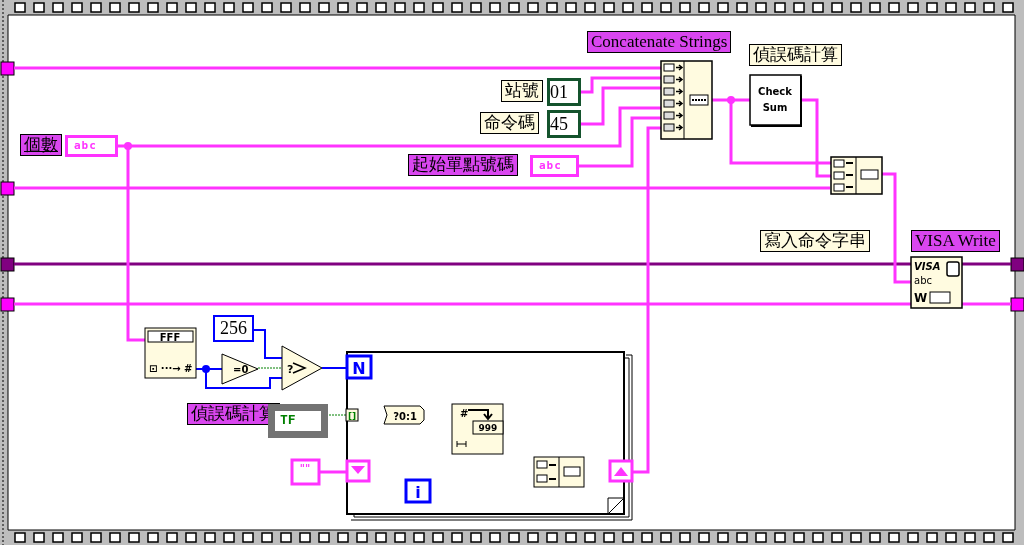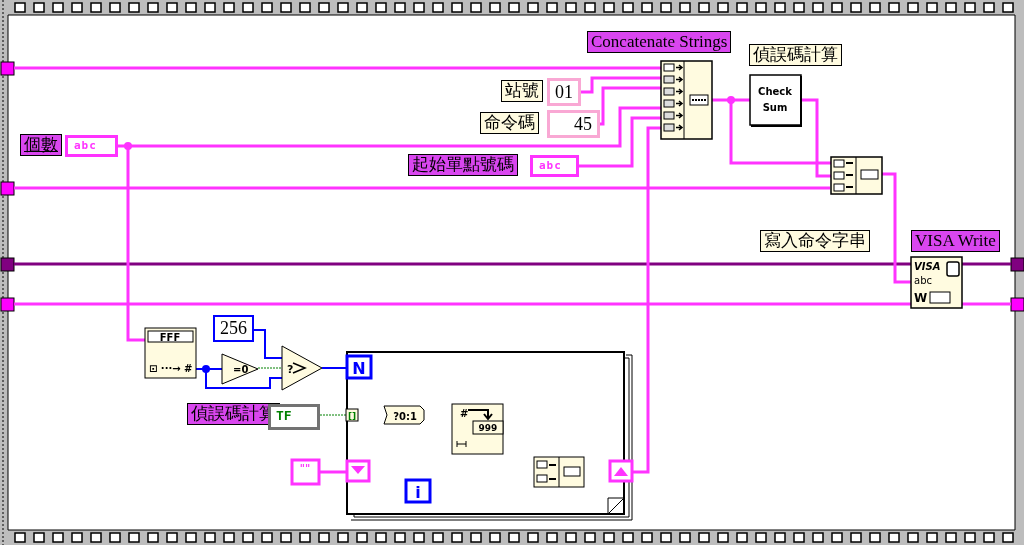--- a/index.html
+++ b/index.html
@@ -1,21 +1,21 @@
 <!DOCTYPE html>
 <html><head>
 <meta charset="utf-8">
 <style>
   html, body { margin: 0; padding: 0; background: #ffffff; }
   body { width: 1024px; height: 545px; position: relative; overflow: hidden; font-family: "Liberation Serif", serif; }
   #frame { position: absolute; left: 0; top: 0; width: 1024px; height: 545px; }
   .lbl { position: absolute; border: 1px solid #000; background: #d946ef; font-size: 17px; line-height: 20px; padding: 0 3px; white-space: nowrap; color: #000; }
   .lbl.yellow { background: #fffbe0; }
   .ctrl { position: absolute; border: 3px solid #ff33ff; background: #fff; }
-  .const { position: absolute; border: 3px solid #f9a8d4; background: #fff; font-size: 18px; text-align: center; line-height: 22px; }
+  .const { position: absolute; border: 3px solid #14532d; background: #fff; font-size: 18px; line-height: 22px; }
   .abc { position: absolute; font: bold 11px "DejaVu Sans Mono", monospace; color: #ff33ff; letter-spacing: 1px; }
   svg text { font-family: "DejaVu Sans", sans-serif; }
 </style>
 </head>
 <body>
 
 <svg id="frame" width="1024" height="545" viewBox="0 0 1024 545">
 
   <g>
     <rect x="0" y="0" width="1024" height="15" fill="#bdbdbd"></rect>
@@ -287,30 +287,30 @@
 
 <div class="lbl" style="left:20px;top:134px;text-decoration:underline;">個數</div>
 <div class="ctrl" style="left:65px;top:135px;width:47px;height:16px;">
   <span class="abc" style="left:6px;top:1px;">abc</span>
 </div>
 
 <div class="lbl yellow" style="left:501px;top:80px;">站號</div>
 <div class="const" style="left:547px;top:78px;width:28px;">01</div>
 
 <div class="lbl yellow" style="left:480px;top:112px;">命令碼</div>
-<div class="const" style="left:547px;top:110px;width:28px;padding-left:19px;">45</div>
+<div class="const" style="left:547px;top:110px;width:28px;">45</div>
 
 <div class="lbl" style="left:408px;top:154px;">起始單點號碼</div>
 <div class="ctrl" style="left:530px;top:155px;width:43px;height:16px;">
   <span class="abc" style="left:6px;top:1px;">abc</span>
 </div>
 
 <div class="lbl" style="left:587px;top:31px;">Concatenate Strings</div>
 <div class="lbl yellow" style="left:749px;top:44px;">偵誤碼計算</div>
 <div class="lbl yellow" style="left:760px;top:230px;">寫入命令字串</div>
 <div class="lbl" style="left:911px;top:230px;">VISA Write</div>
 
 <div class="lbl" style="left:187px;top:403px;">偵誤碼計算</div>
-<div style="position:absolute;left:268px;top:404px;width:46px;height:20px;border:3px solid #737373;background:#fff;">
+<div style="position:absolute;left:268px;top:404px;width:46px;height:20px;border:7px solid #737373;background:#fff;">
   <span style="position:absolute;left:5px;top:1px;font:bold 13px 'DejaVu Sans Mono',monospace;color:#008000;">TF</span>
 </div>
 
 <div style="position:absolute;left:216px;top:317px;width:35px;text-align:center;font-size:18px;line-height:22px;">256</div>
 
 </body></html>

